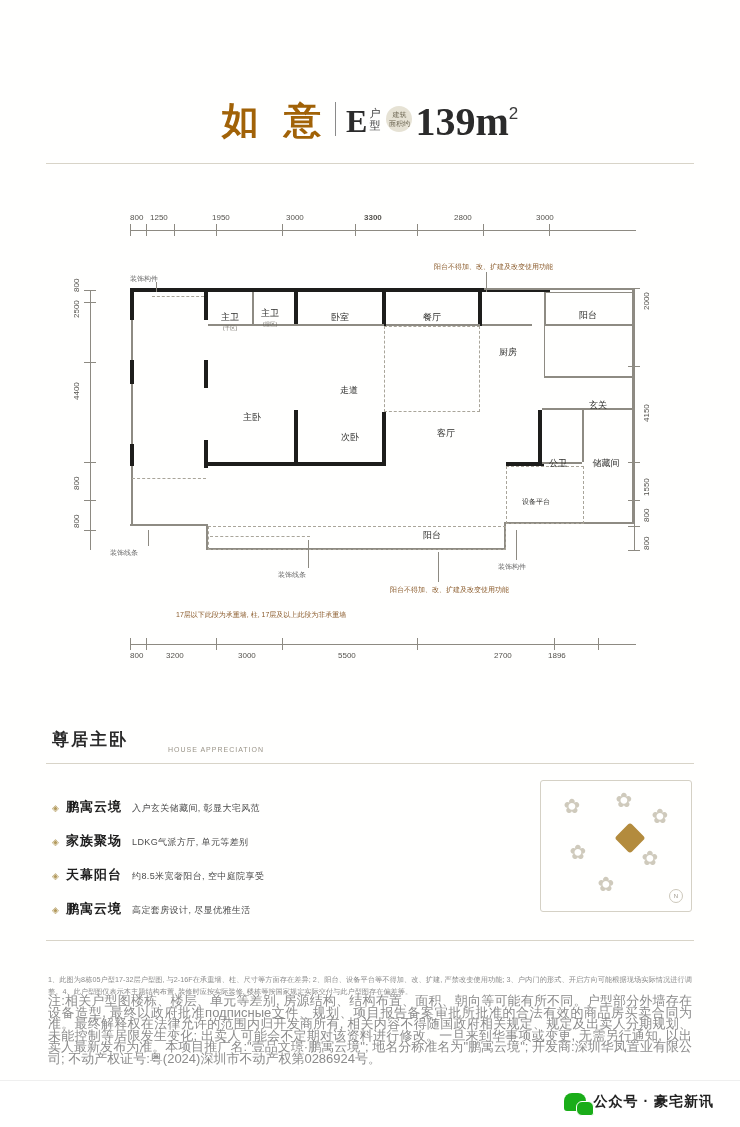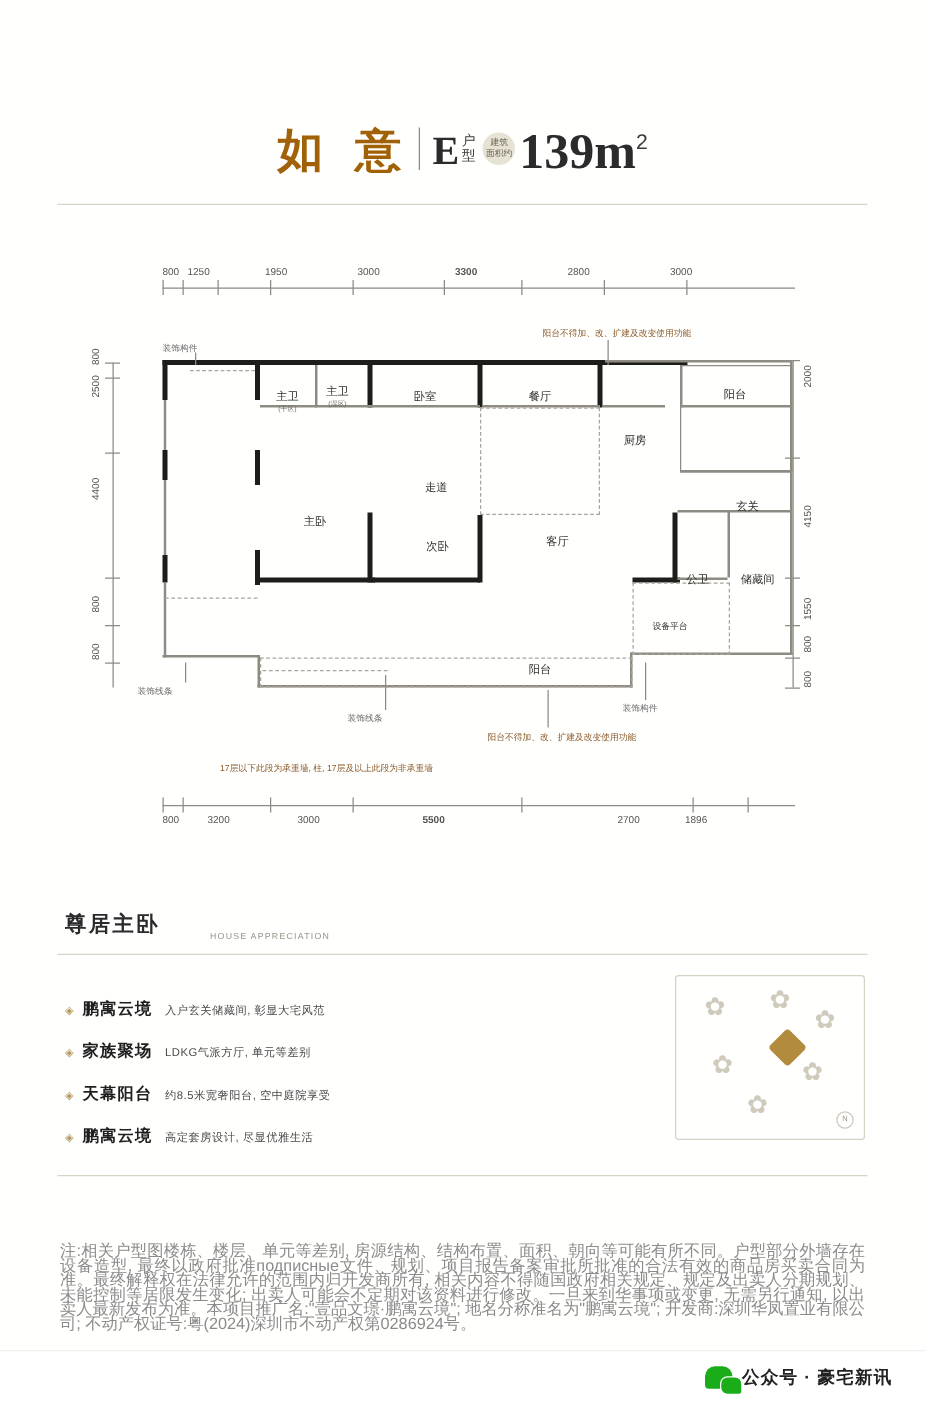--- a/index.html
+++ b/index.html
@@ -408,21 +408,21 @@
     <div class="tick" style="left:100px; top:438px; height:12px;"></div>
     <div class="tick" style="left:170px; top:438px; height:12px;"></div>
     <div class="tick" style="left:236px; top:438px; height:12px;"></div>
     <div class="tick" style="left:371px; top:438px; height:12px;"></div>
     <div class="tick" style="left:508px; top:438px; height:12px;"></div>
     <div class="tick" style="left:552px; top:438px; height:12px;"></div>
 
     <div class="dim-txt" style="left:84px;  top:451px;">800</div>
     <div class="dim-txt" style="left:120px; top:451px;">3200</div>
     <div class="dim-txt" style="left:192px; top:451px;">3000</div>
-    <div class="dim-txt" style="left:292px; top:451px;font-weight:bold;">5500</div>
+    <div class="dim-txt" style="left:292px; top:451px;">5500</div>
     <div class="dim-txt" style="left:448px; top:451px;">2700</div>
     <div class="dim-txt" style="left:502px; top:451px;">1896</div>
 
     <div class="wall" style="left:84px; top:88px; width:420px; height:4px;"></div>
     <div class="thinwall" style="left:438px; top:88px; width:150px; height:2px;"></div>
 
     <div class="wall" style="left:84px; top:88px; width:4px; height:32px;"></div>
     <div class="thinwall" style="left:85px; top:120px; width:2px; height:40px;"></div>
     <div class="wall" style="left:84px; top:160px; width:4px; height:24px;"></div>
     <div class="thinwall" style="left:85px; top:184px; width:2px; height:60px;"></div>
@@ -536,20 +536,21 @@
     <div class="kp-unit" style="left:106px; top:22px;">✿</div>
     <div class="kp-unit" style="left:24px; top:58px;">✿</div>
     <div class="kp-unit" style="left:52px; top:90px;">✿</div>
     <div class="kp-unit" style="left:96px; top:64px;">✿</div>
     <div class="kp-me" style="left:78px; top:46px;"></div>
     <div class="kp-n">N</div>
   </div>
 
   <div class="bot-rule"></div>
 
+  <div class="fine1">1、此图为8栋05户型17-32层户型图, 与2-16F在承重墙、柱、尺寸等方面存在差异; 2、阳台、设备平台等不得加、改、扩建, 严禁改变使用功能; 3、户内门的形式、开启方向可能根据现场实际情况进行调整。4、此户型图仅表示本主题结构布置, 装修时应按实际装修, 楼栋等按国家规定实际交付与此户型图存在偏差等。</div>
   <div class="fine2">注:相关户型图楼栋、楼层、单元等差别, 房源结构、结构布置、面积、朝向等可能有所不同。户型部分外墙存在设备造型, 最终以政府批准подписные文件、规划、项目报告备案审批所批准的合法有效的商品房买卖合同为准。最终解释权在法律允许的范围内归开发商所有, 相关内容不得随国政府相关规定、规定及出卖人分期规划、未能控制等居限发生变化; 出卖人可能会不定期对该资料进行修改。一旦来到华事项或变更, 无需另行通知, 以出卖人最新发布为准。本项目推广名:"壹品文璟·鹏寓云境"; 地名分称准名为"鹏寓云境"; 开发商:深圳华凤置业有限公司; 不动产权证号:粤(2024)深圳市不动产权第0286924号。</div>
 
   <div class="footer">
     <div class="footer-inner">
       <span class="wechat-icon"></span>
       <span class="footer-text">公众号 · 豪宅新讯</span>
     </div>
   </div>
 
 </div>

